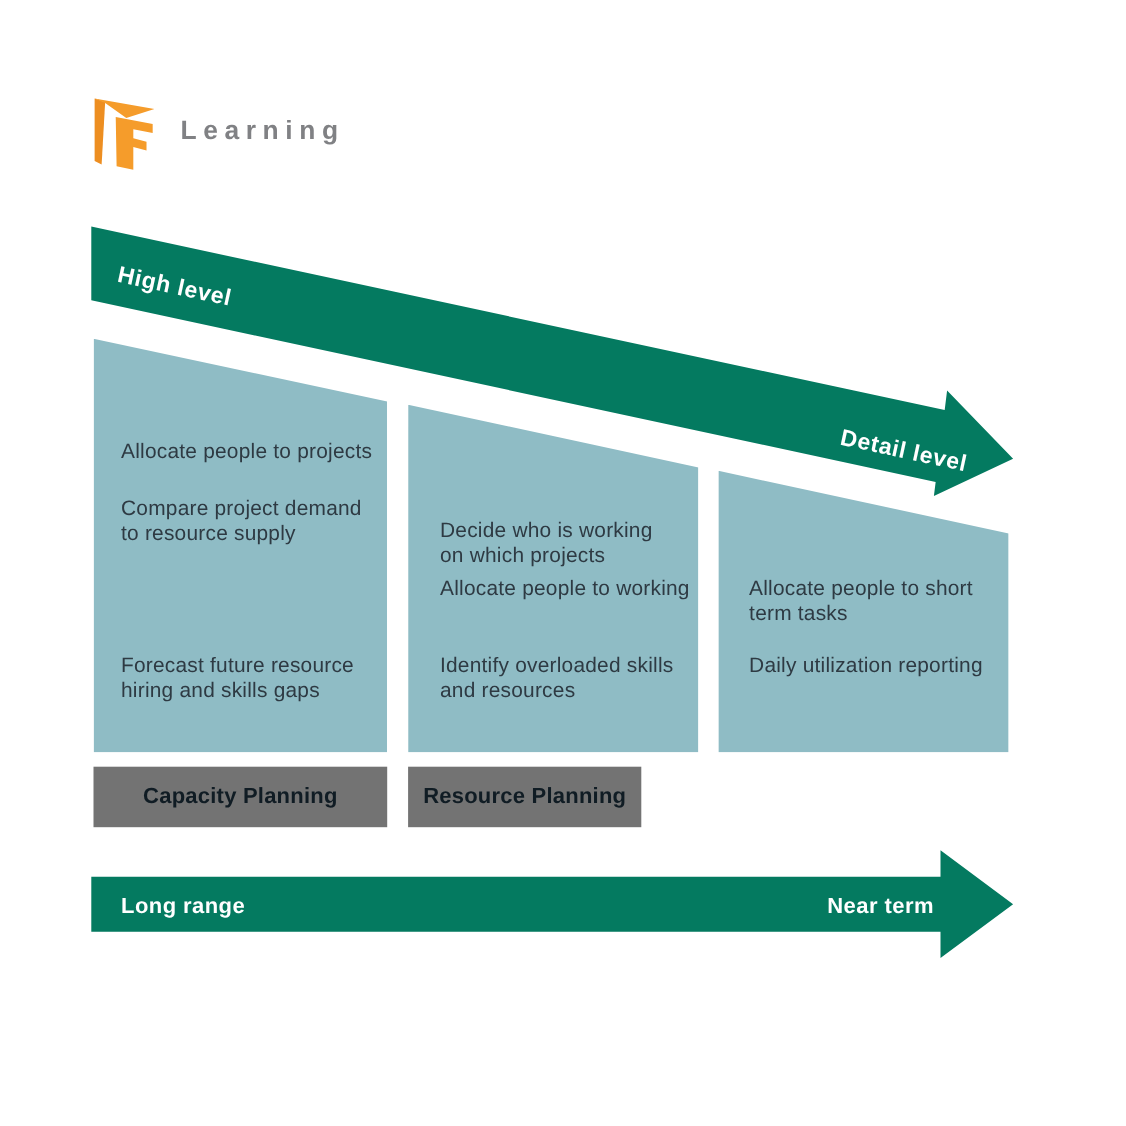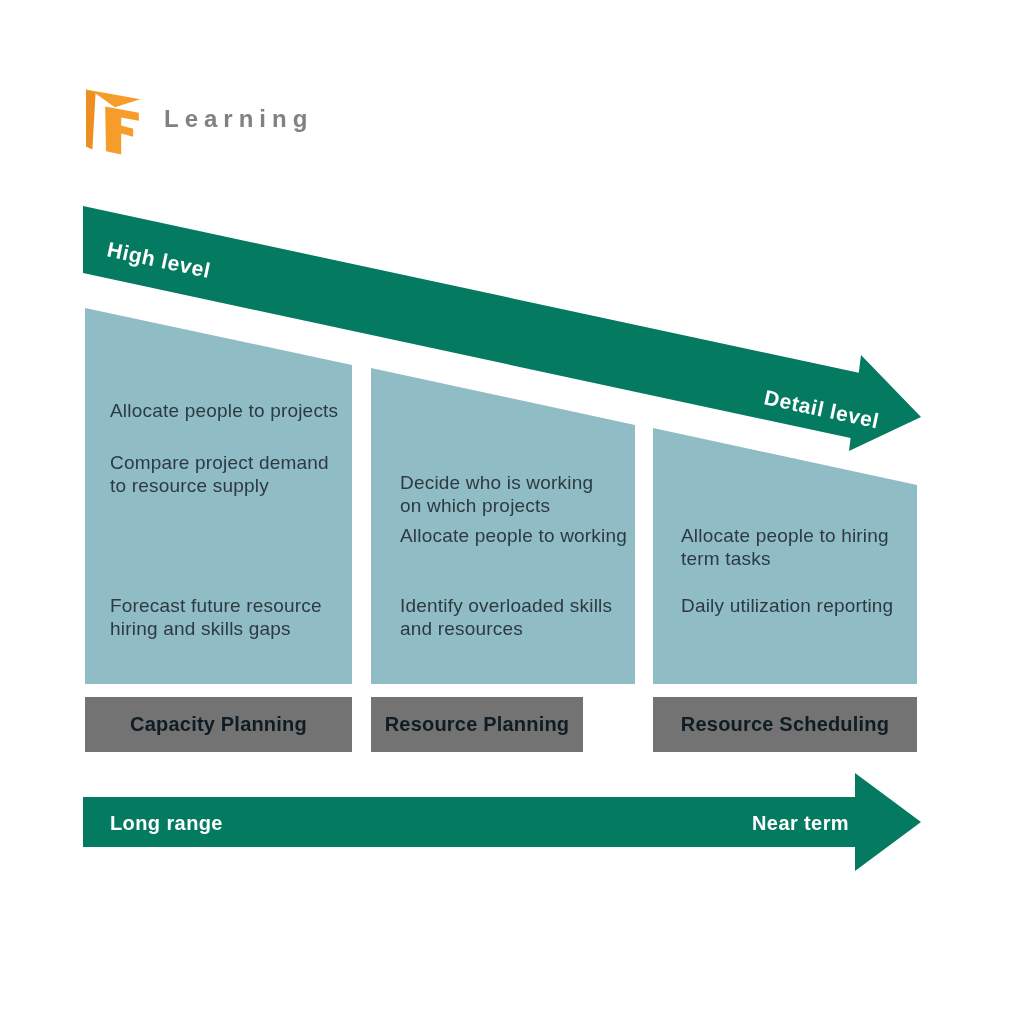--- a/index.html
+++ b/index.html
@@ -77,27 +77,24 @@
 to resource supply</div>
   <div class="itm" style="left:110px;top:594px;width:250px;">Forecast future resource
 hiring and skills gaps</div>
 
   <div class="itm" style="left:400px;top:451px;width:250px;margin-top:20px;">Decide who is working
 on which projects</div>
   <div class="itm" style="left:400px;top:524px;width:250px;">Allocate people to working</div>
   <div class="itm" style="left:400px;top:594px;width:250px;">Identify overloaded skills
 and resources</div>
 
-  <div class="itm" style="left:681px;top:524px;width:245px;">Allocate people to hiring
+  <div class="itm" style="left:681px;top:524px;width:245px;">Allocate people to short
 term tasks</div>
   <div class="itm" style="left:681px;top:594px;width:245px;">Daily utilization reporting</div>
 
   <div class="bar bar1">
     <span>Capacity Planning</span>
   </div>
   <div class="bar bar2">
     <span>Resource Planning</span>
   </div>
-  <div class="bar bar3">
-    <span>Resource Scheduling</span>
-  </div>
 
 </div>
 
 </body></html>

